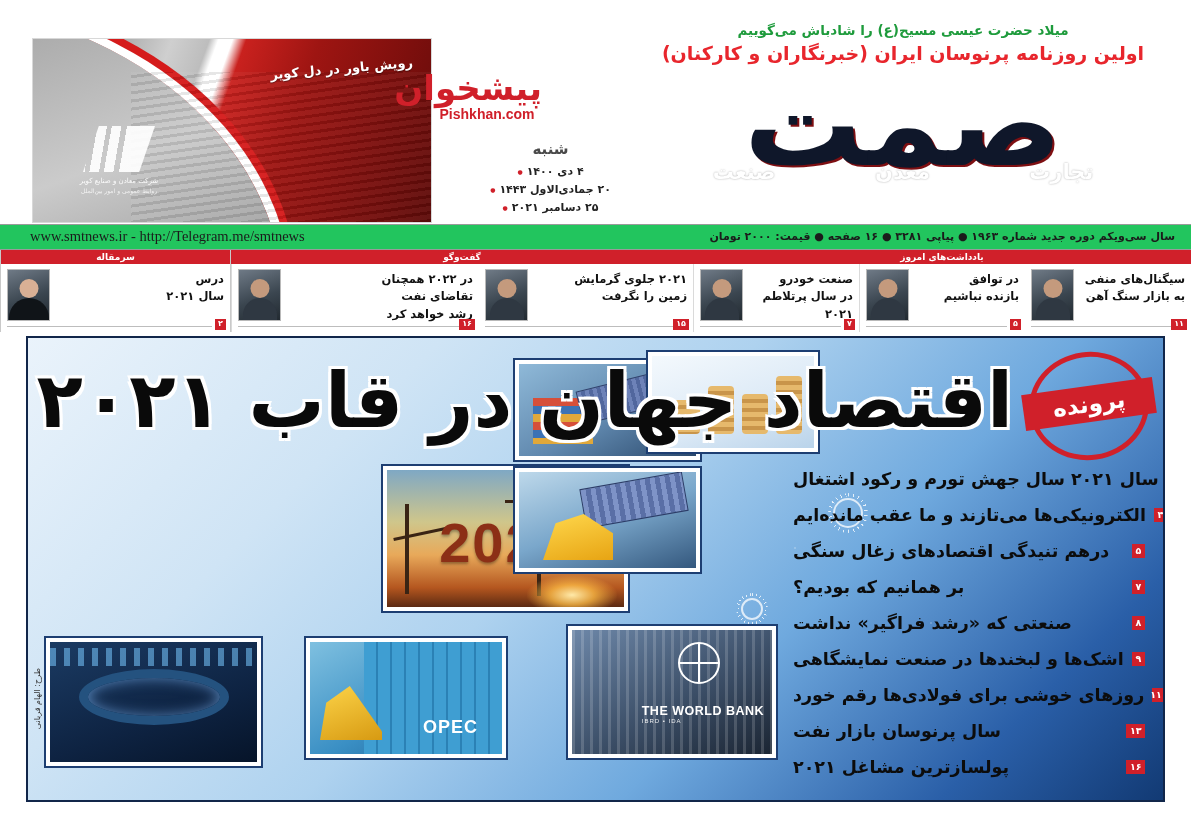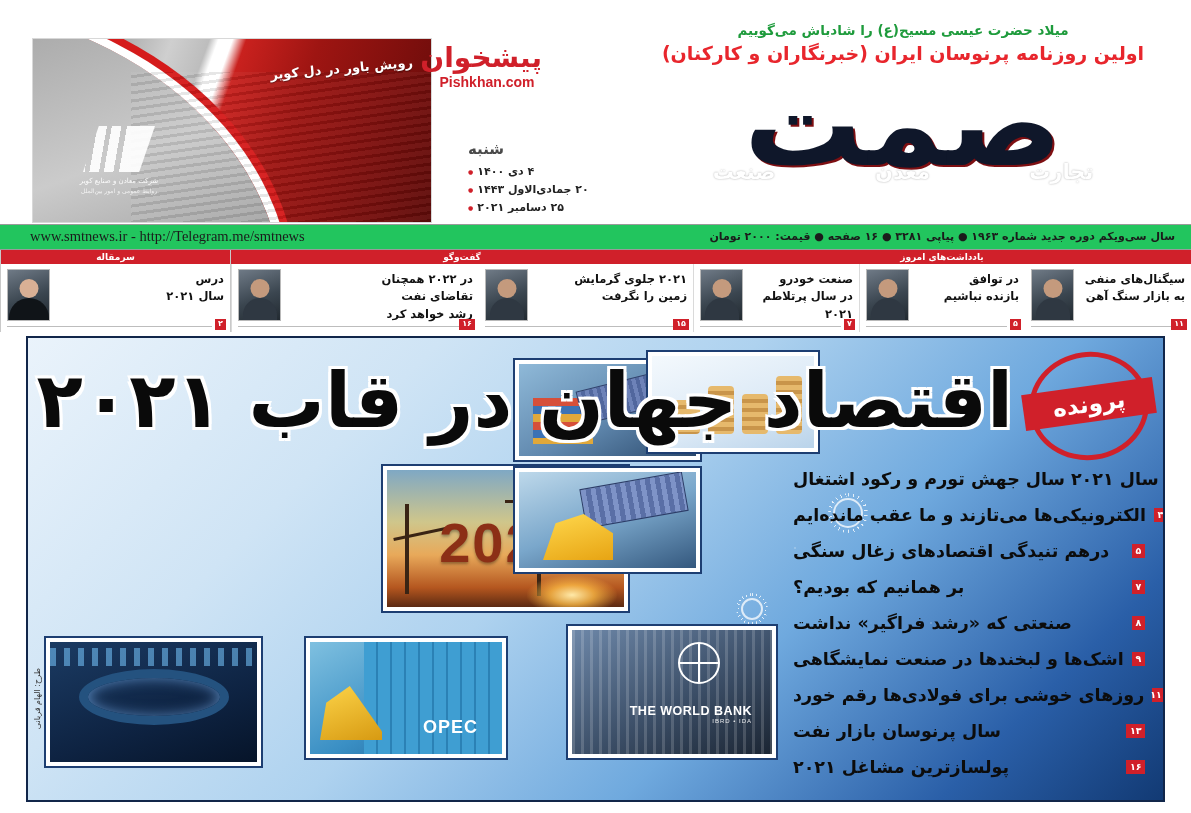--- a/index.html
+++ b/index.html
@@ -55,32 +55,33 @@
     clip-path: polygon(0 100%, 22% 0, 100% 0, 78% 100%);
     opacity: .92;
   }
   .ad-logo-t1 { font-size: 7px; color: #fff; opacity:.95; line-height: 1.5; }
   .ad-logo-t2 { font-size: 6px; color: #fff; opacity:.8; line-height: 1.6; }
 
   .pishkhan-wrap {
     position: absolute; left: 432px; top: 45px; width: 110px; text-align: center;
   }
   .pishkhan-fa {
-    font-size: 28px; color: #d0202a; font-weight: 700; line-height: .95;
+    font-size: 34px; color: #d0202a; font-weight: 700; line-height: .95;
     letter-spacing: -1px;
+    margin-top: 27px;
   }
   .pishkhan-en {
     font-size: 14px; color: #d0202a; font-weight: 700;
     font-family: "Liberation Sans", sans-serif; direction: ltr; margin-top: 2px;
   }
 
   
   .dateblock {
     position: absolute; left: 468px; top: 140px; width: 165px;
-    text-align: left; direction: rtl;
+    text-align: center; direction: rtl;
   }
   .date-day {
     font-size: 15px; color: #4a4a4a; font-weight: 700; margin-bottom: 5px;
   }
   .date-line {
     font-size: 11px; color: #222; font-weight: 700; line-height: 1.65;
     white-space: nowrap;
   }
   .date-line::after {
     content: "●"; color: #d0202a; font-size: 6px;
@@ -344,21 +345,21 @@
     color:#fff; letter-spacing: 1px; direction: ltr;
   }
 
   .ph-wb { left: 540px; top: 288px; width: 208px; height: 132px;
     background: linear-gradient(150deg,#6d87a8,#3c4f68 55%,#1b2533); }
   .ph-wb .glass {
     position: absolute; inset: 0;
     background: repeating-linear-gradient(to right, rgba(255,255,255,.16) 0 3px, transparent 3px 9px);
   }
   .ph-wb .wblabel {
-    position:absolute; right: 20px; bottom: 30px; text-align: right; direction: ltr;
+    position:absolute; right: 8px; bottom: 30px; text-align: left; direction: ltr;
     font-family:"Liberation Sans",sans-serif; color: #fff; margin-left: 12px;
   }
   .ph-wb .wb1 { font-size: 12.5px; font-weight: 700; letter-spacing: .5px; }
   .ph-wb .wb2 { font-size: 6px; letter-spacing: 1px; opacity: .9; }
   .ph-wb .globe {
     position:absolute; right: 52px; top: 12px; width: 42px; height: 42px;
     border: 2px solid #fff; border-radius: 50%;
     background:
       linear-gradient(to right, transparent 48%, #fff 48% 52%, transparent 52%),
       linear-gradient(to bottom, transparent 48%, #fff 48% 52%, transparent 52%);

